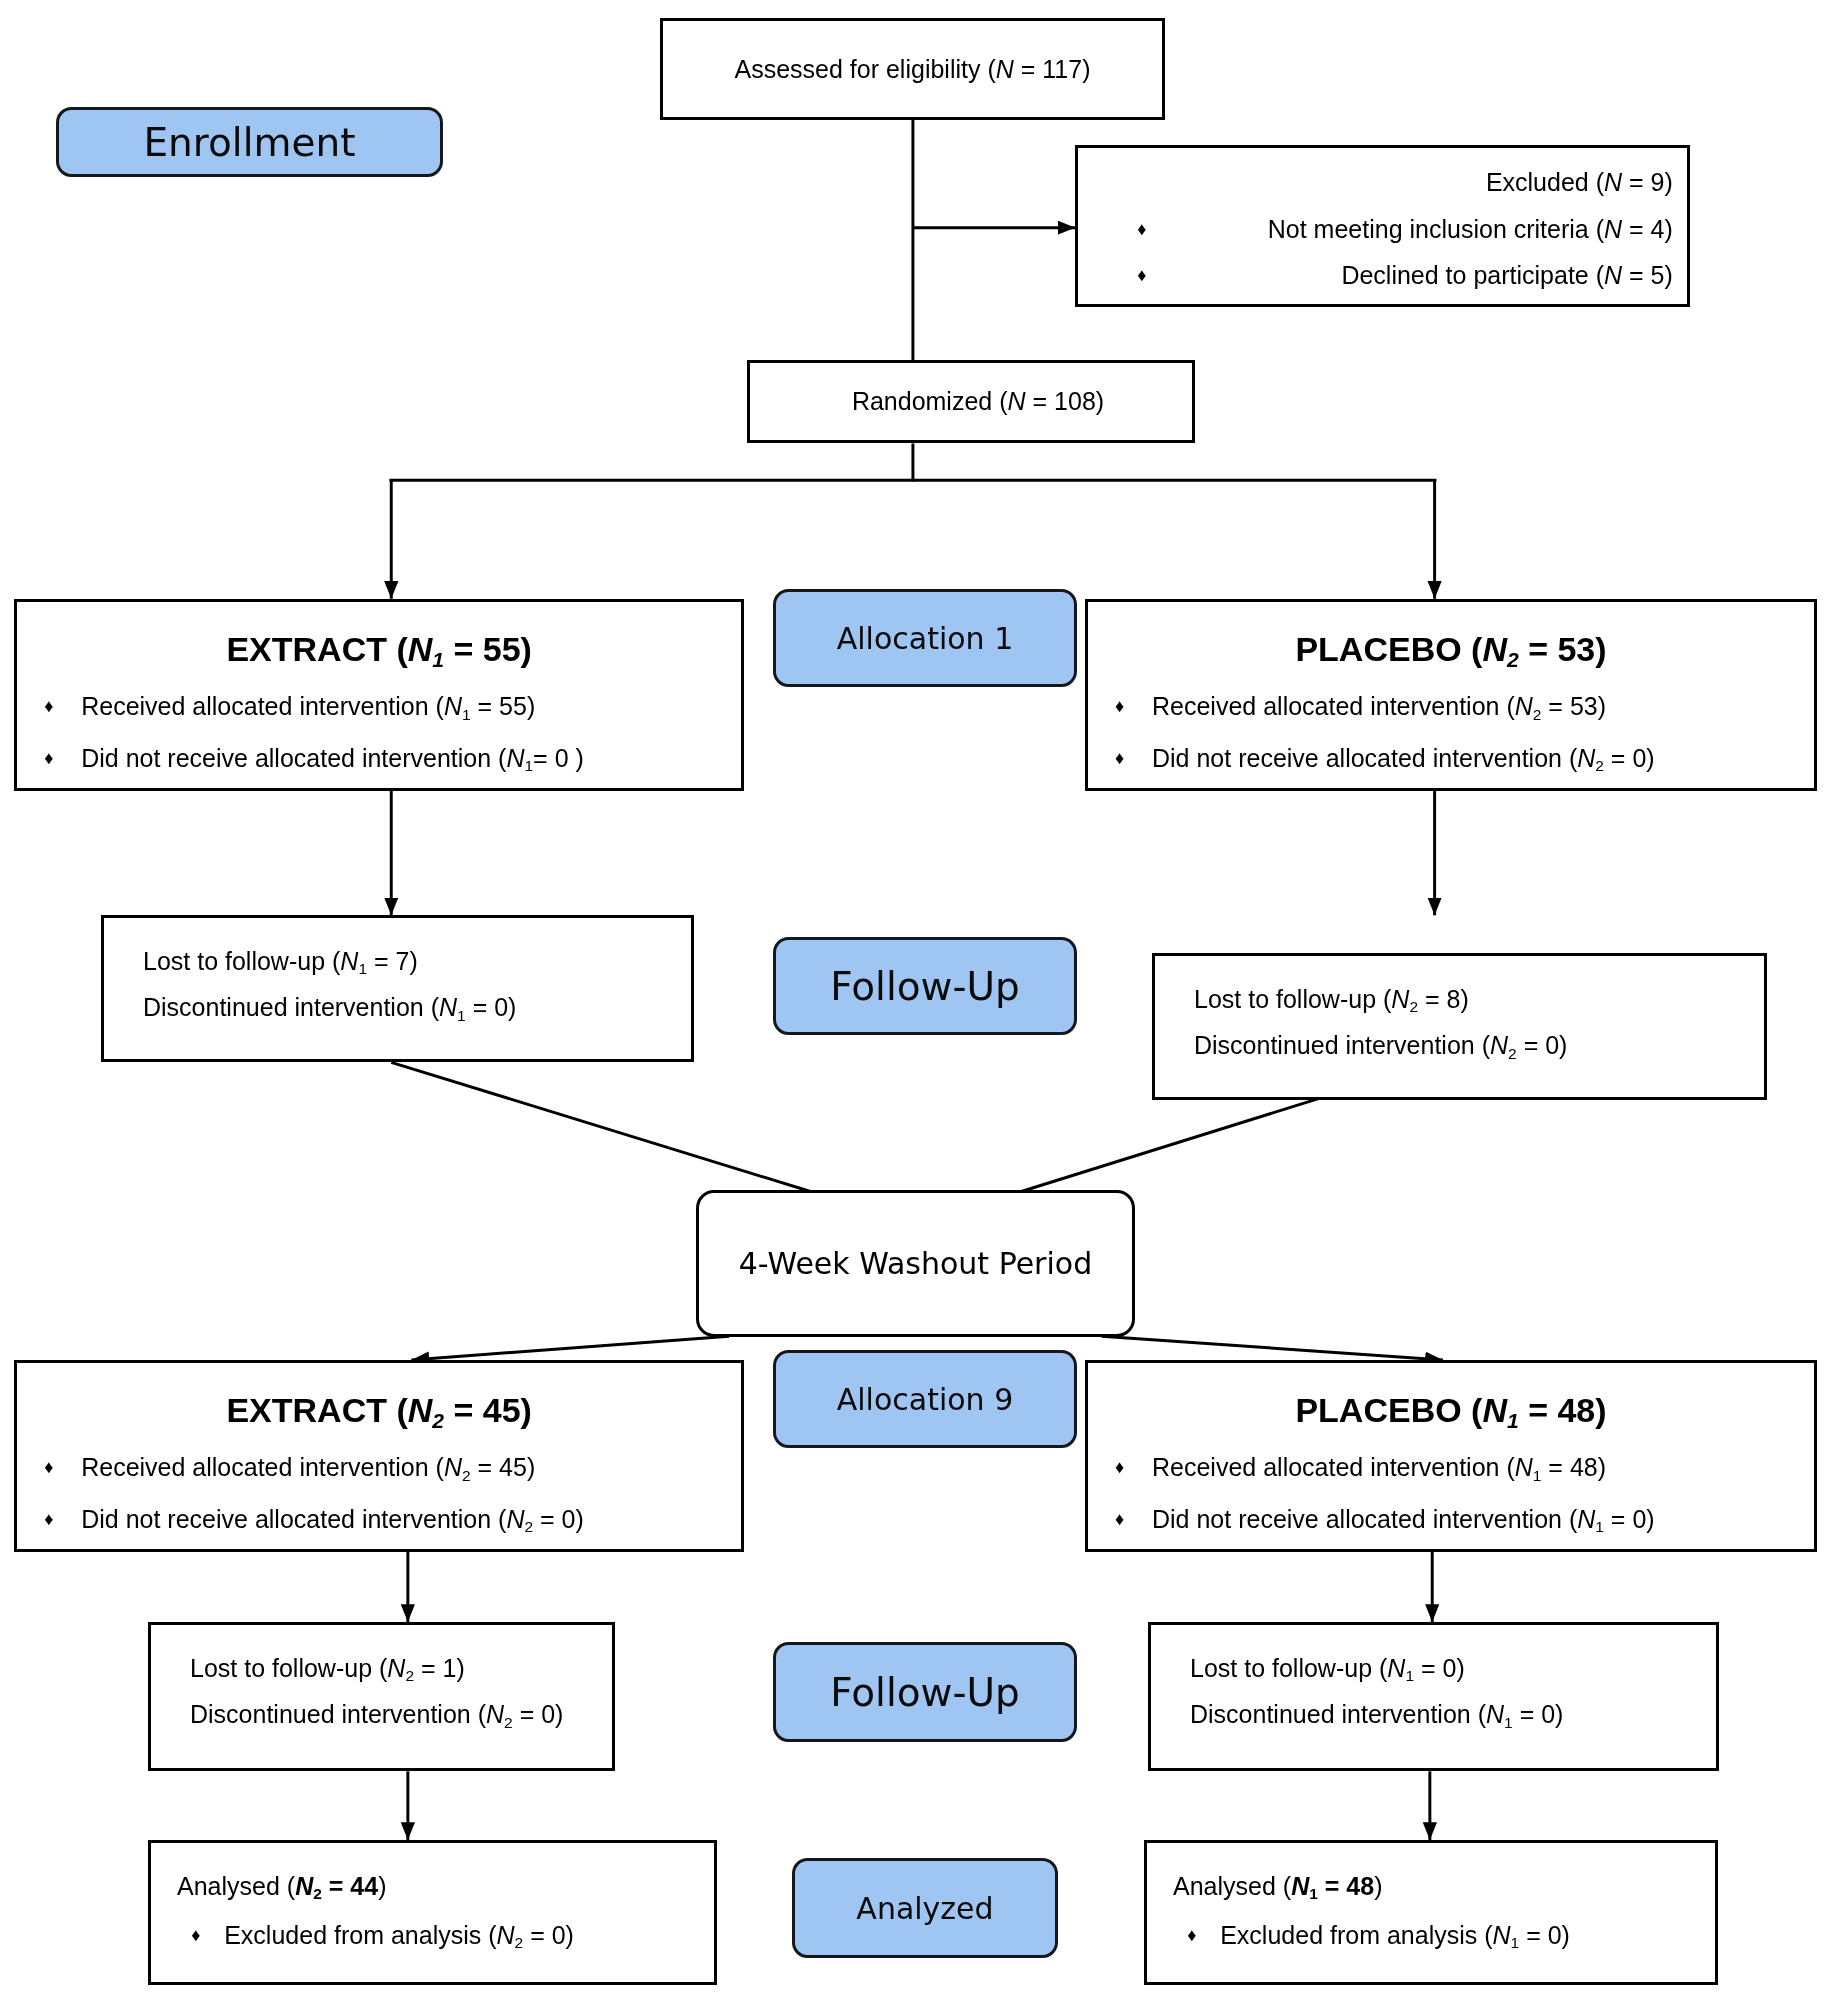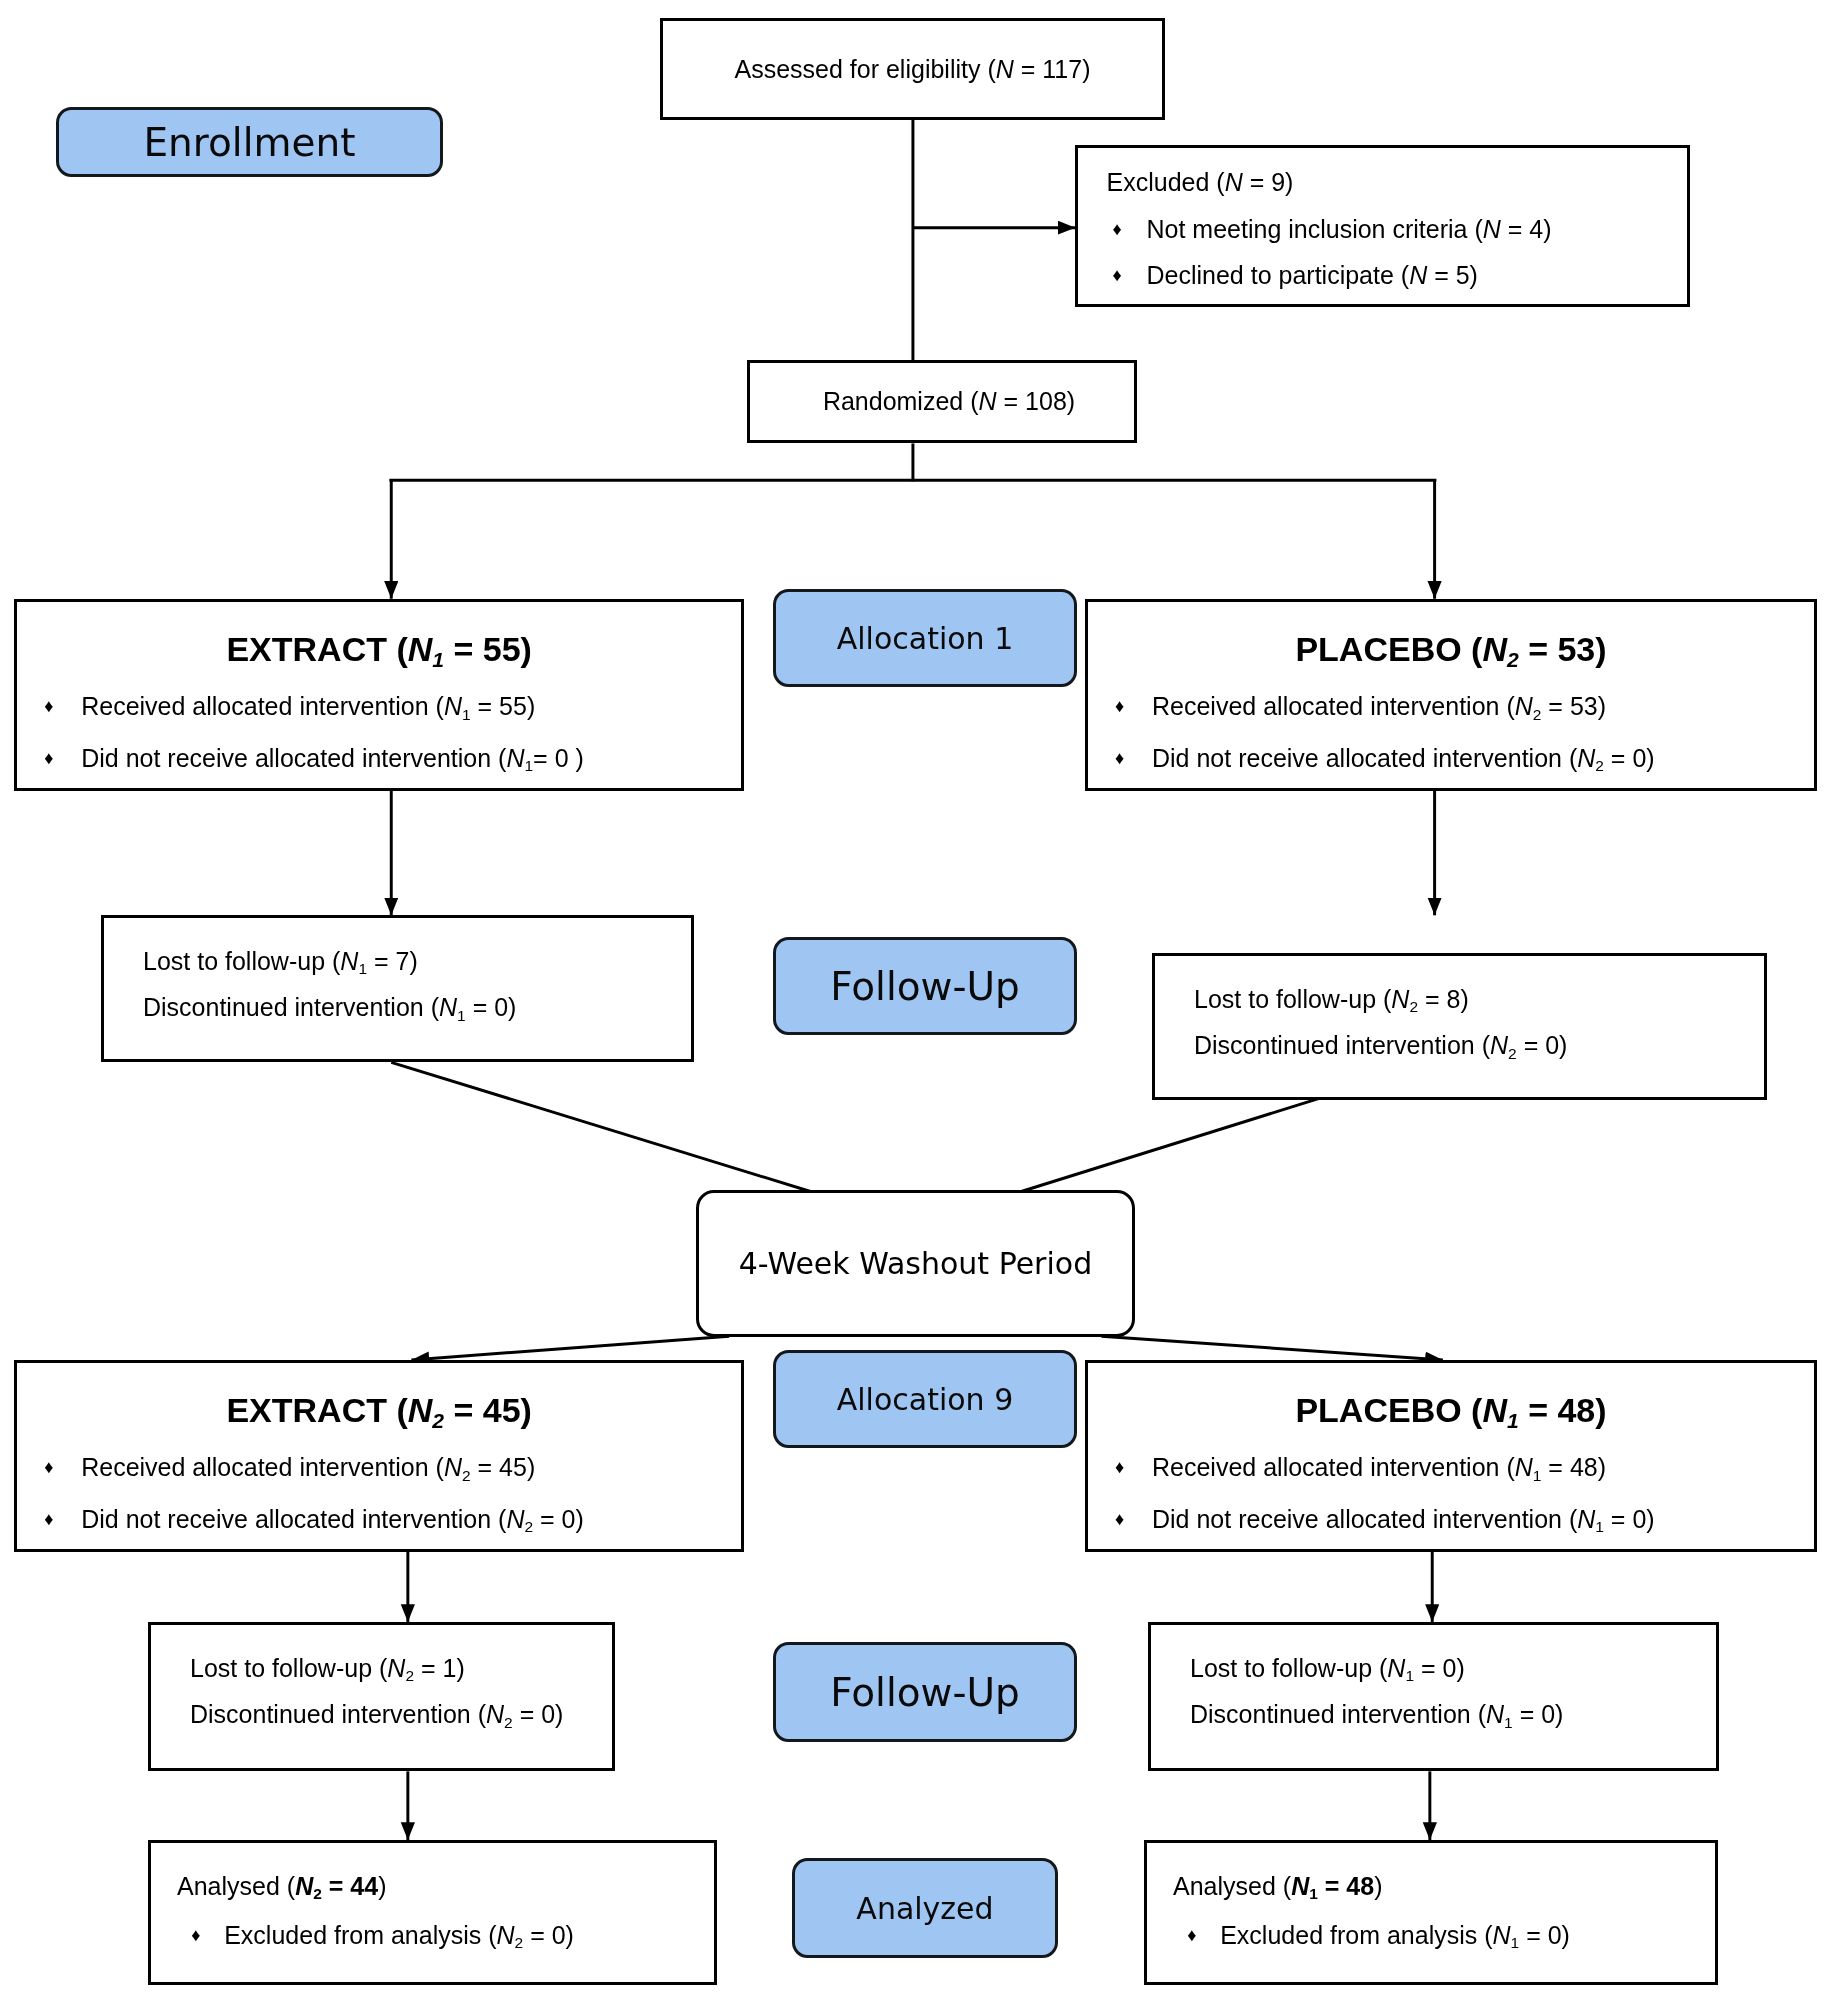--- a/index.html
+++ b/index.html
@@ -107,33 +107,33 @@
   </svg>
 
   <div class="box center-box" style="left:660px;top:18px;width:505px;height:102px;">
     <span>Assessed for eligibility (<i>N</i> = 117)</span>
   </div>
 
   <div class="stage-label big" style="left: 56px; top: 107px; width: 387px; height: 70px; background: rgb(159, 197, 242); border-color: rgb(20, 23, 28);">
     <span>Enrollment</span>
   </div>
 
-  <div class="box excl-pad" style="left:1075px;top:145px;width:615px;height:162px;">
+  <div class="box excl-pad" style="left:1075px;top:145px;width:615px;height:162px;text-align:right;">
     <span class="excl-title">Excluded (<i>N</i> = 9)</span>
     <div class="bullet">
       <span class="diamond">♦</span>
       <span class="btext">Not meeting inclusion criteria (<i>N</i> = 4)</span>
     </div>
     <div class="bullet">
       <span class="diamond">♦</span>
       <span class="btext">Declined to participate (<i>N</i> = 5)</span>
     </div>
   </div>
 
-  <div class="box center-box" style="left:747px;top:360px;width:390px;height:83px;padding-left:14px;">
+  <div class="box center-box" style="left:747px;top:360px;width:448px;height:83px;padding-left:14px;">
     <span>Randomized (<i>N</i> = 108)</span>
   </div>
 
   <div class="box" style="left:14.2px;top:599px;width:730px;height:192px;">
     <span class="alloc-title">EXTRACT (<i>N<sub>1</sub></i> = 55)</span>
     <div class="bullet">
       <span class="diamond">♦</span>
       <span class="btext">Received allocated intervention (<i>N</i><sub>1</sub> = 55)</span>
     </div>
     <div class="bullet">

